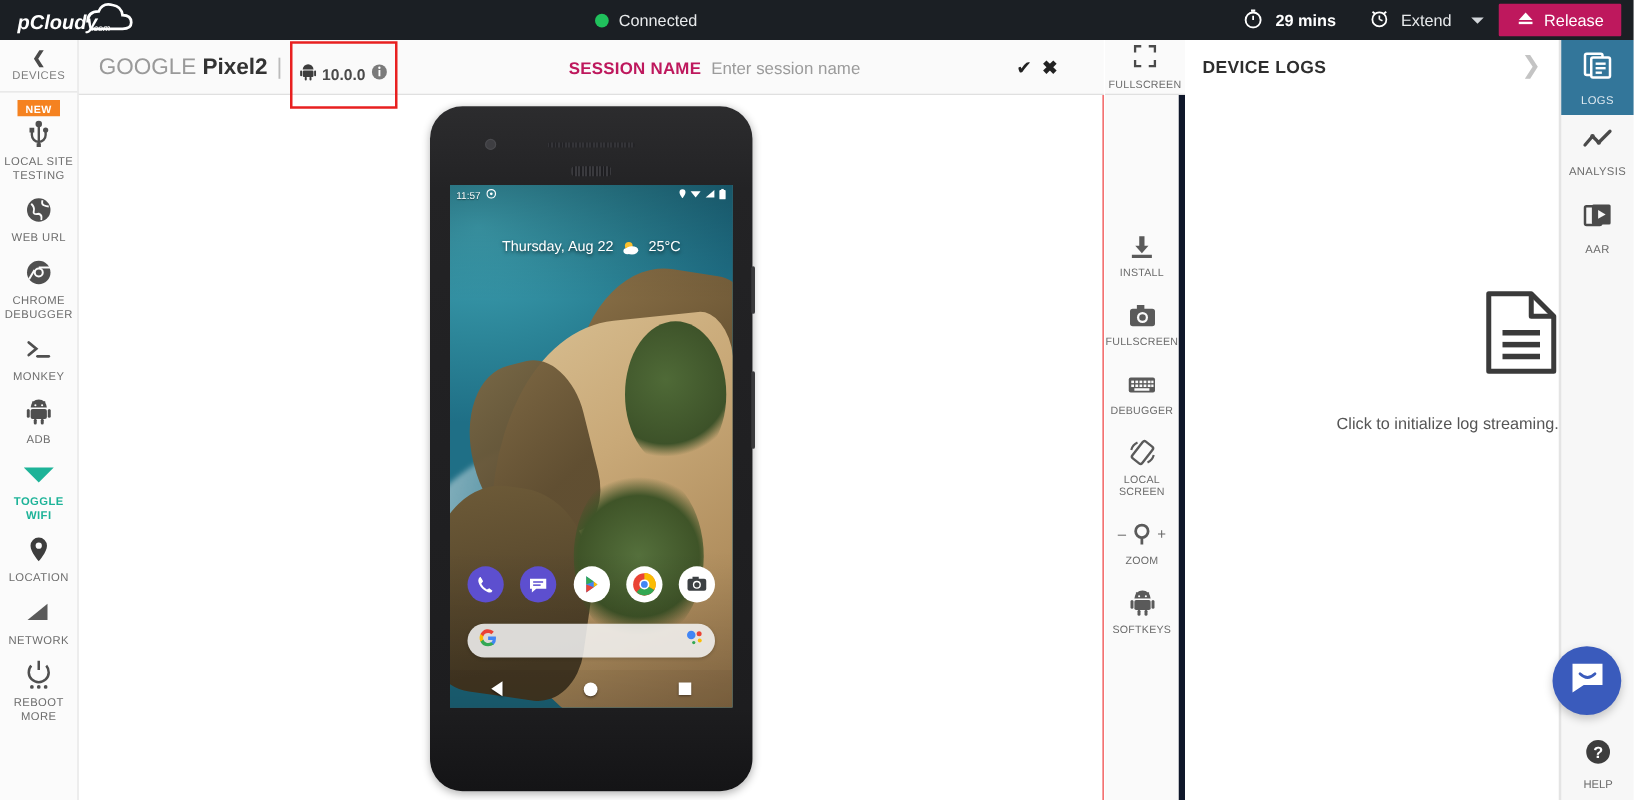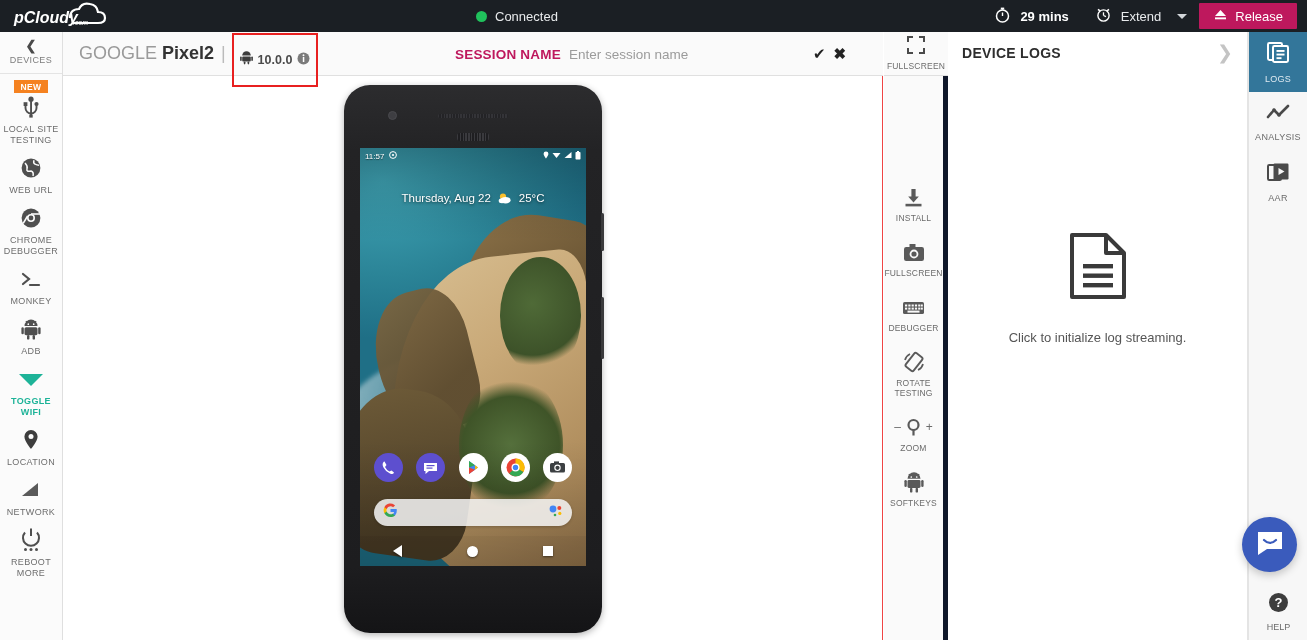--- a/index.html
+++ b/index.html
@@ -222,21 +222,21 @@
     background: #ffffff; border-right: 1px solid #e4e4e4;
   }
   .logs-head {
     height: 42px; display: flex; align-items: center; padding: 0 14px;
     justify-content: space-between;
   }
   .logs-title { font-size: 14px; font-weight: bold; color: #2e2e2e; letter-spacing:.3px;}
   .logs-chev { color: #c4c4c4; font-size: 19px; cursor: pointer; line-height: 16px;}
   .logs-empty {
     position: absolute; left: 0; top: 200px; width: 100%;
-    display: flex; flex-direction: column; align-items: center; cursor: pointer;
+    display: flex; flex-direction: column; align-items: flex-end; cursor: pointer;
   }
   .logs-empty-lbl { font-size: 13px; color: #555; margin-top: 26px; }
 
   
   .rail {
     position: absolute; right: 0; top: 32px; width: 59px; height: 608px;
     background: #f7f7f7; border-left: 1px solid #e4e4e4;
   }
   .rail-item {
     height: 60px; display:flex; flex-direction:column; align-items:center;
@@ -663,21 +663,21 @@
     </div>
 
     <div class="tool">
       <span class="tool-ic">
         <svg width="22" height="22" viewBox="0 0 22 22">
           <rect x="6" y="2.5" width="10" height="17" rx="1.8" fill="none" stroke="#5a5a5a" stroke-width="1.9" transform="rotate(38 11 11)"></rect>
           <path d="M2 9 a9 9 0 0 1 5-6" fill="none" stroke="#5a5a5a" stroke-width="1.7"></path>
           <path d="M20 13 a9 9 0 0 1-5 6" fill="none" stroke="#5a5a5a" stroke-width="1.7"></path>
         </svg>
       </span>
-      <span class="tool-lbl">ROTATE TESTING</span>
+      <span class="tool-lbl">LOCAL SCREEN</span>
     </div>
 
     <div class="tool">
       <span class="zoom-row">
         <span class="zoom-sign">–</span>
         <span class="tool-ic">
           <svg width="17" height="19" viewBox="0 0 17 19">
             <circle cx="8.5" cy="7" r="5" fill="none" stroke="#5a5a5a" stroke-width="2.2"></circle>
             <line x1="8.5" y1="12" x2="8.5" y2="17.5" stroke="#5a5a5a" stroke-width="2.2"></line>
           </svg>

